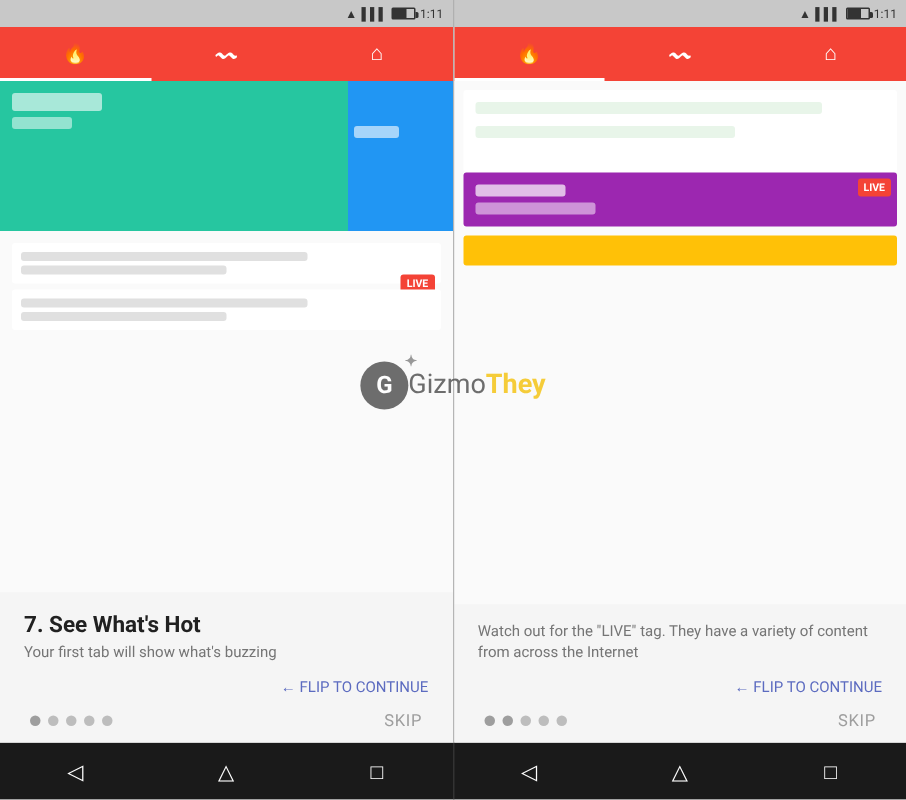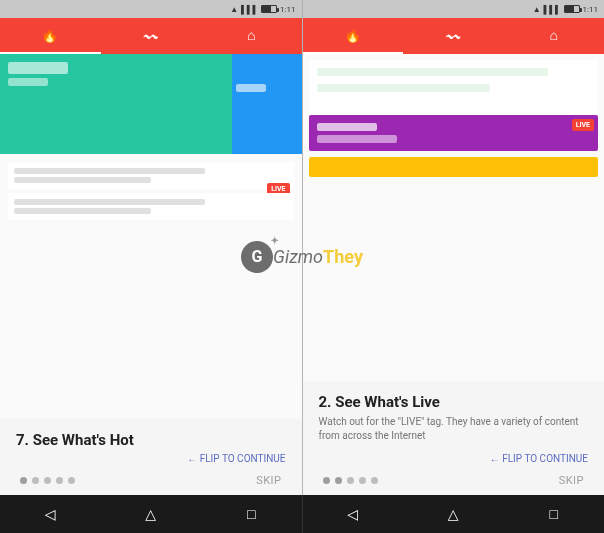--- a/index.html
+++ b/index.html
@@ -312,21 +312,20 @@
       right: -6px;
       font-size: 10px;
       color: #888;
     }
     .watermark-text {
       font-size: 18px;
       font-weight: 400;
     }
     .watermark-text .gizmo {
       color: #555;
-      font-style: italic;
     }
     .watermark-text .bolt {
       color: #f5c518;
       font-weight: 700;
     }
 
     
     .nav-bar-row {
       display: flex;
       height: 38px;
@@ -434,20 +433,21 @@
           <div class="mock-list-item">
             <div class="mock-list-bar"></div>
             <div class="mock-list-bar2"></div>
           </div>
         </div>
       </div>
     </div>
 
     <div class="phone-bottom">
       <div class="screen-title">7. See What's Hot</div>
+      <div class="screen-desc">Your first tab will show what's buzzing</div>
       <div class="flip-link">← FLIP TO CONTINUE</div>
       <div class="dots-row">
         <div class="dots">
           <div class="dot active"></div>
           <div class="dot"></div>
           <div class="dot"></div>
           <div class="dot"></div>
           <div class="dot"></div>
         </div>
         <div class="skip-btn">SKIP</div>
@@ -482,21 +482,20 @@
           <div class="mock-bar-white"></div>
           <div class="mock-bar-white2"></div>
           <span style="position:absolute;right:4px;top:4px;background:#f44336;color:white;font-size:7px;font-weight:bold;padding:2px 4px;border-radius:2px;">LIVE</span>
         </div>
 
         <div class="mock-card-yellow"></div>
       </div>
     </div>
 
     <div class="phone-bottom">
-      <div class="screen-title">2. See What's Live</div>
       <div class="screen-desc">Watch out for the "LIVE" tag. They have a variety of content from across the Internet</div>
       <div class="flip-link">← FLIP TO CONTINUE</div>
       <div class="dots-row">
         <div class="dots">
           <div class="dot active"></div>
           <div class="dot active"></div>
           <div class="dot"></div>
           <div class="dot"></div>
           <div class="dot"></div>
         </div>

